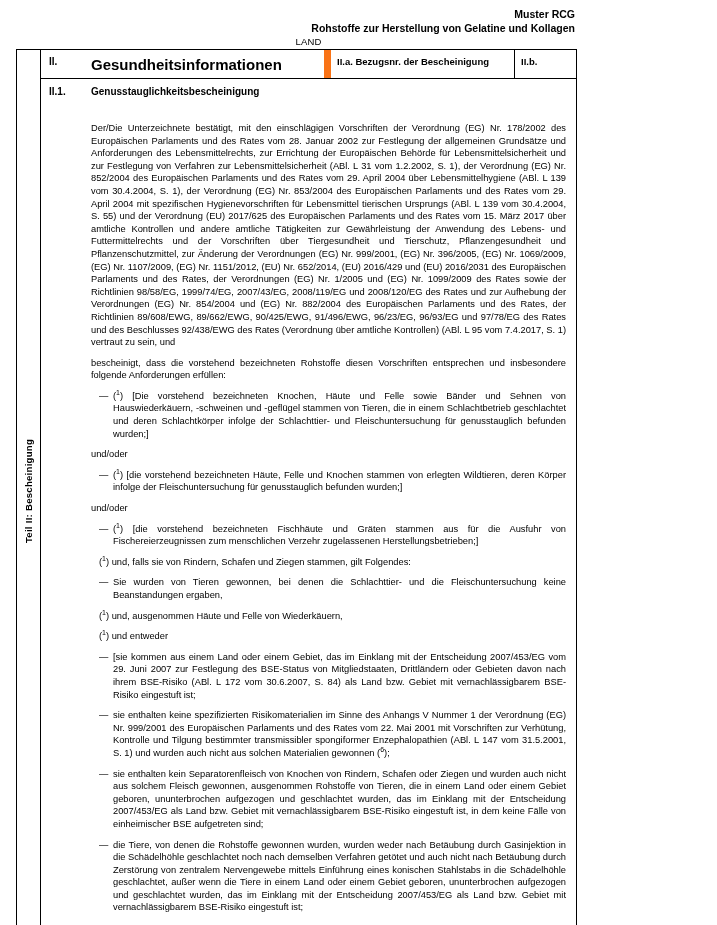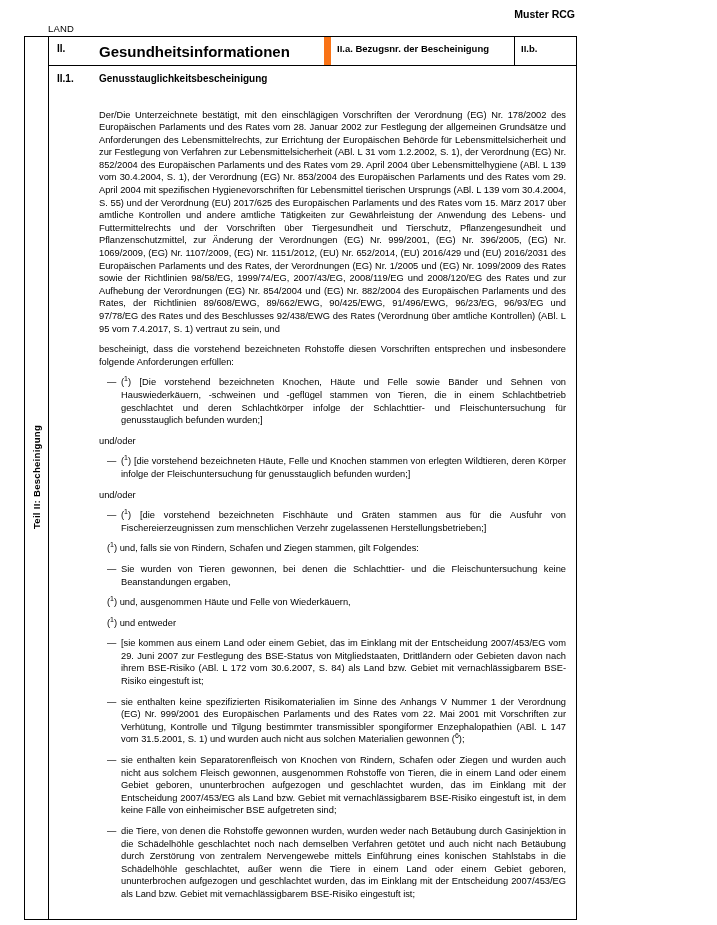--- a/index.html
+++ b/index.html
@@ -12,38 +12,39 @@
     height: 925px;
     font-family: "Liberation Sans", sans-serif;
     color: #000000;
     overflow: hidden;
   }
   .page {
     position: relative;
     width: 589px;
     height: 925px;
     box-sizing: border-box;
-    padding: 8px 12px 0 24px;
+    padding: 8px 12px 0 16px;
   }
 
   
   .doc-header {
     text-align: right;
     font-size: 10.5px;
     font-weight: bold;
     line-height: 13.5px;
     padding-right: 2px;
   }
   .doc-header div { white-space: nowrap; }
 
   .land-line {
     font-size: 9.5px;
     margin-top: 1px;
     padding-left: 24px;
     letter-spacing: 0.2px;
+    text-align: center;
   }
 
   
   .frame-wrap {
     display: flex;
     margin-top: 2px;
   }
   .side-tab {
     width: 24px;
     border: 1px solid #000;
@@ -166,20 +167,21 @@
   }
   sup { font-size: 7px; vertical-align: super; line-height: 0; }
 </style>
 </head>
 <body>
 
 <div class="page">
 
   <div class="doc-header">
     <div>Muster RCG</div>
+    <div>Rohstoffe zur Herstellung von Gelatine und Kollagen</div>
   </div>
 
   <div class="land-line">LAND</div>
 
   <div class="frame-wrap">
 
     <div class="side-tab">
       <span>Teil II: Bescheinigung</span>
     </div>
 

